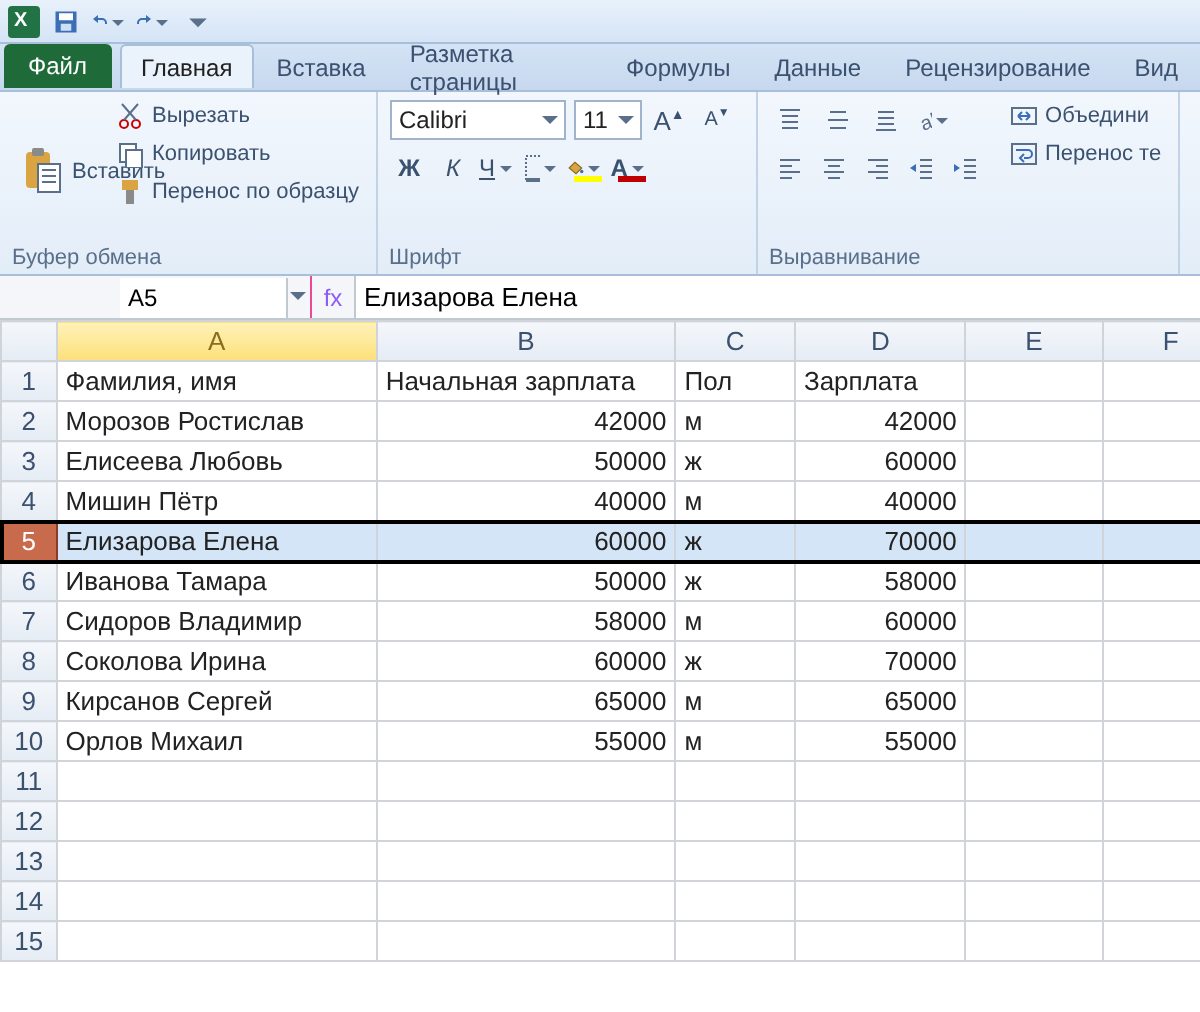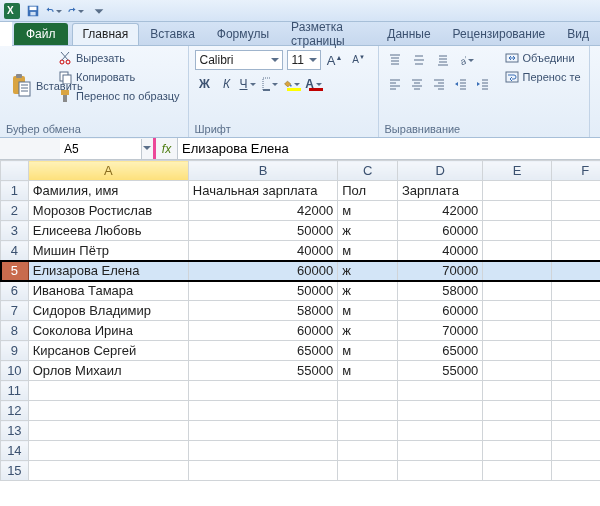--- a/index.html
+++ b/index.html
@@ -6,21 +6,21 @@
   body { margin: 0; background: #fff; width: 600px; height: 506px; overflow: hidden; font-size: 12px; color: #222; }
 
   
   .qat { height: 22px; background: linear-gradient(#e8f1fb,#d5e4f6); display: flex; align-items: center; padding: 0 4px; gap: 4px; border-bottom: 1px solid #a7bfd8; }
   .qat .xl { width: 16px; height: 16px; background: #217346; border-radius: 2px; position: relative; }
   .qat .xl::after { content: "X"; color: #fff; font: bold 10px/16px Arial; position: absolute; left: 3px; }
   .qat-btn { width: 18px; height: 18px; display: flex; align-items: center; justify-content: center; cursor: pointer; }
   .qat-btn svg { width: 14px; height: 14px; }
 
   
-  .tabbar { height: 24px; background: linear-gradient(#d4e3f5,#c7d8ee); display: flex; align-items: center; padding-left: 2px; border-bottom: 1px solid #a7bfd8; margin-left: 12px; }
+  .tabbar { height: 24px; background: linear-gradient(#d4e3f5,#c7d8ee); display: flex; align-items: flex-start; padding-left: 2px; border-bottom: 1px solid #a7bfd8; }
   .file-tab { background: #1e6a38; color: #fff; height: 22px; padding: 0 12px; display: flex; align-items: center; border-radius: 3px 3px 0 0; margin-right: 4px; cursor: pointer; }
   .tab { height: 22px; padding: 0 10px; display: flex; align-items: center; color: #3b5170; cursor: pointer; border: 1px solid transparent; border-bottom: none; }
   .tab.active { background: #eaf2fb; border-color: #a7bfd8; border-radius: 3px 3px 0 0; color: #222; }
 
   
   .ribbon { height: 92px; background: linear-gradient(#f2f7fd,#e3edf8); border-bottom: 1px solid #a7bfd8; display: flex; }
   .group { border-right: 1px solid #c2d3e6; padding: 4px 6px 2px 6px; display: flex; flex-direction: column; justify-content: space-between; }
   .group-label { text-align: left; color: #5a6f8a; font-size: 11px; padding-top: 2px; }
   .group-body { display: flex; gap: 6px; flex: 1; }
 
@@ -36,24 +36,24 @@
   .sel { background: #fff; border: 1px solid #9fb4cc; height: 20px; display: flex; align-items: center; padding: 0 14px 0 4px; font-size: 12px; position: relative; cursor: pointer; }
   .sel::after { content: ""; position: absolute; right: 3px; top: 7px; border: 4px solid transparent; border-top-color: #4a6; border-top-color: #5a6f8a; }
   .ico-btn { width: 20px; height: 20px; border: 1px solid transparent; display: flex; align-items: center; justify-content: center; cursor: pointer; font-size: 12px; color: #3b5170; }
   .split { position: relative; padding-right: 10px; }
   .split::after { content: ""; position: absolute; right: 2px; top: 8px; border: 3px solid transparent; border-top-color: #5a6f8a; }
   .colorbar { width: 14px; height: 3px; position: absolute; bottom: 2px; left: 3px; }
   .row2 { display: flex; gap: 2px; align-items: center; margin-top: 4px; }
 
   
   .fxbar { height: 22px; border-bottom: 1px solid #c0c8d0; display: flex; align-items: stretch; background: #f4f6f9; }
-  .namebox { width: 96px; border-right: 3px solid #ec4899; display: flex; align-items: center; }
+  .namebox { width: 96px; border-right: 1px solid #ec4899; display: flex; align-items: center; }
   .namebox input { width: 100%; border: none; background: #fff; height: 20px; padding: 0 4px; font-size: 12px; outline: none; }
   .namebox .dd { width: 14px; height: 20px; border-left: 1px solid #c0c8d0; display: flex; align-items: center; justify-content: center; cursor: pointer; }
-  .fx-ico { width: 22px; display: flex; align-items: center; justify-content: center; font-style: italic; color: #4d7c0f; cursor: pointer; border-right: 1px solid #c0c8d0; }
+  .fx-ico { width: 22px; display: flex; align-items: center; justify-content: center; color: #8b5cf6; cursor: pointer; border-right: 1px solid #c0c8d0; }
   .fx-input { flex: 1; border: none; background: #fff; padding: 0 4px; font-size: 13px; outline: none; }
 
   
   .sheet { position: relative; }
   table.grid { border-collapse: collapse; table-layout: fixed; width: 620px; }
   table.grid th, table.grid td { border: 1px solid #d0d4d8; height: 20px; padding: 0 4px; font-size: 13px; background: #fff; overflow: hidden; white-space: nowrap; }
   table.grid th { background: linear-gradient(#f4f7fb,#e5ecf4); font-weight: normal; color: #3b5170; text-align: center; cursor: pointer; }
   table.grid th.col { height: 20px; }
   table.grid th.row { width: 26px; text-align: center; }
   table.grid th.corner { width: 26px; background: linear-gradient(#f4f7fb,#e5ecf4); }
@@ -95,22 +95,22 @@
     <svg viewBox="0 0 16 16">
         <path d="M3 6l5 5 5-5z" fill="#5a6f8a"></path>
       </svg>
   </div>
 </div>
 
 <div class="tabbar">
   <div class="file-tab">Файл</div>
   <div class="tab active">Главная</div>
   <div class="tab">Вставка</div>
+  <div class="tab">Разметка страницы</div>
   <div class="tab">Формулы</div>
-  <div class="tab">Разметка страницы</div>
   <div class="tab">Данные</div>
   <div class="tab">Рецензирование</div>
   <div class="tab">Вид</div>
 </div>
 
 <div class="ribbon">
 
   <div class="group">
     <div class="group-body">
       <div class="big-btn">

